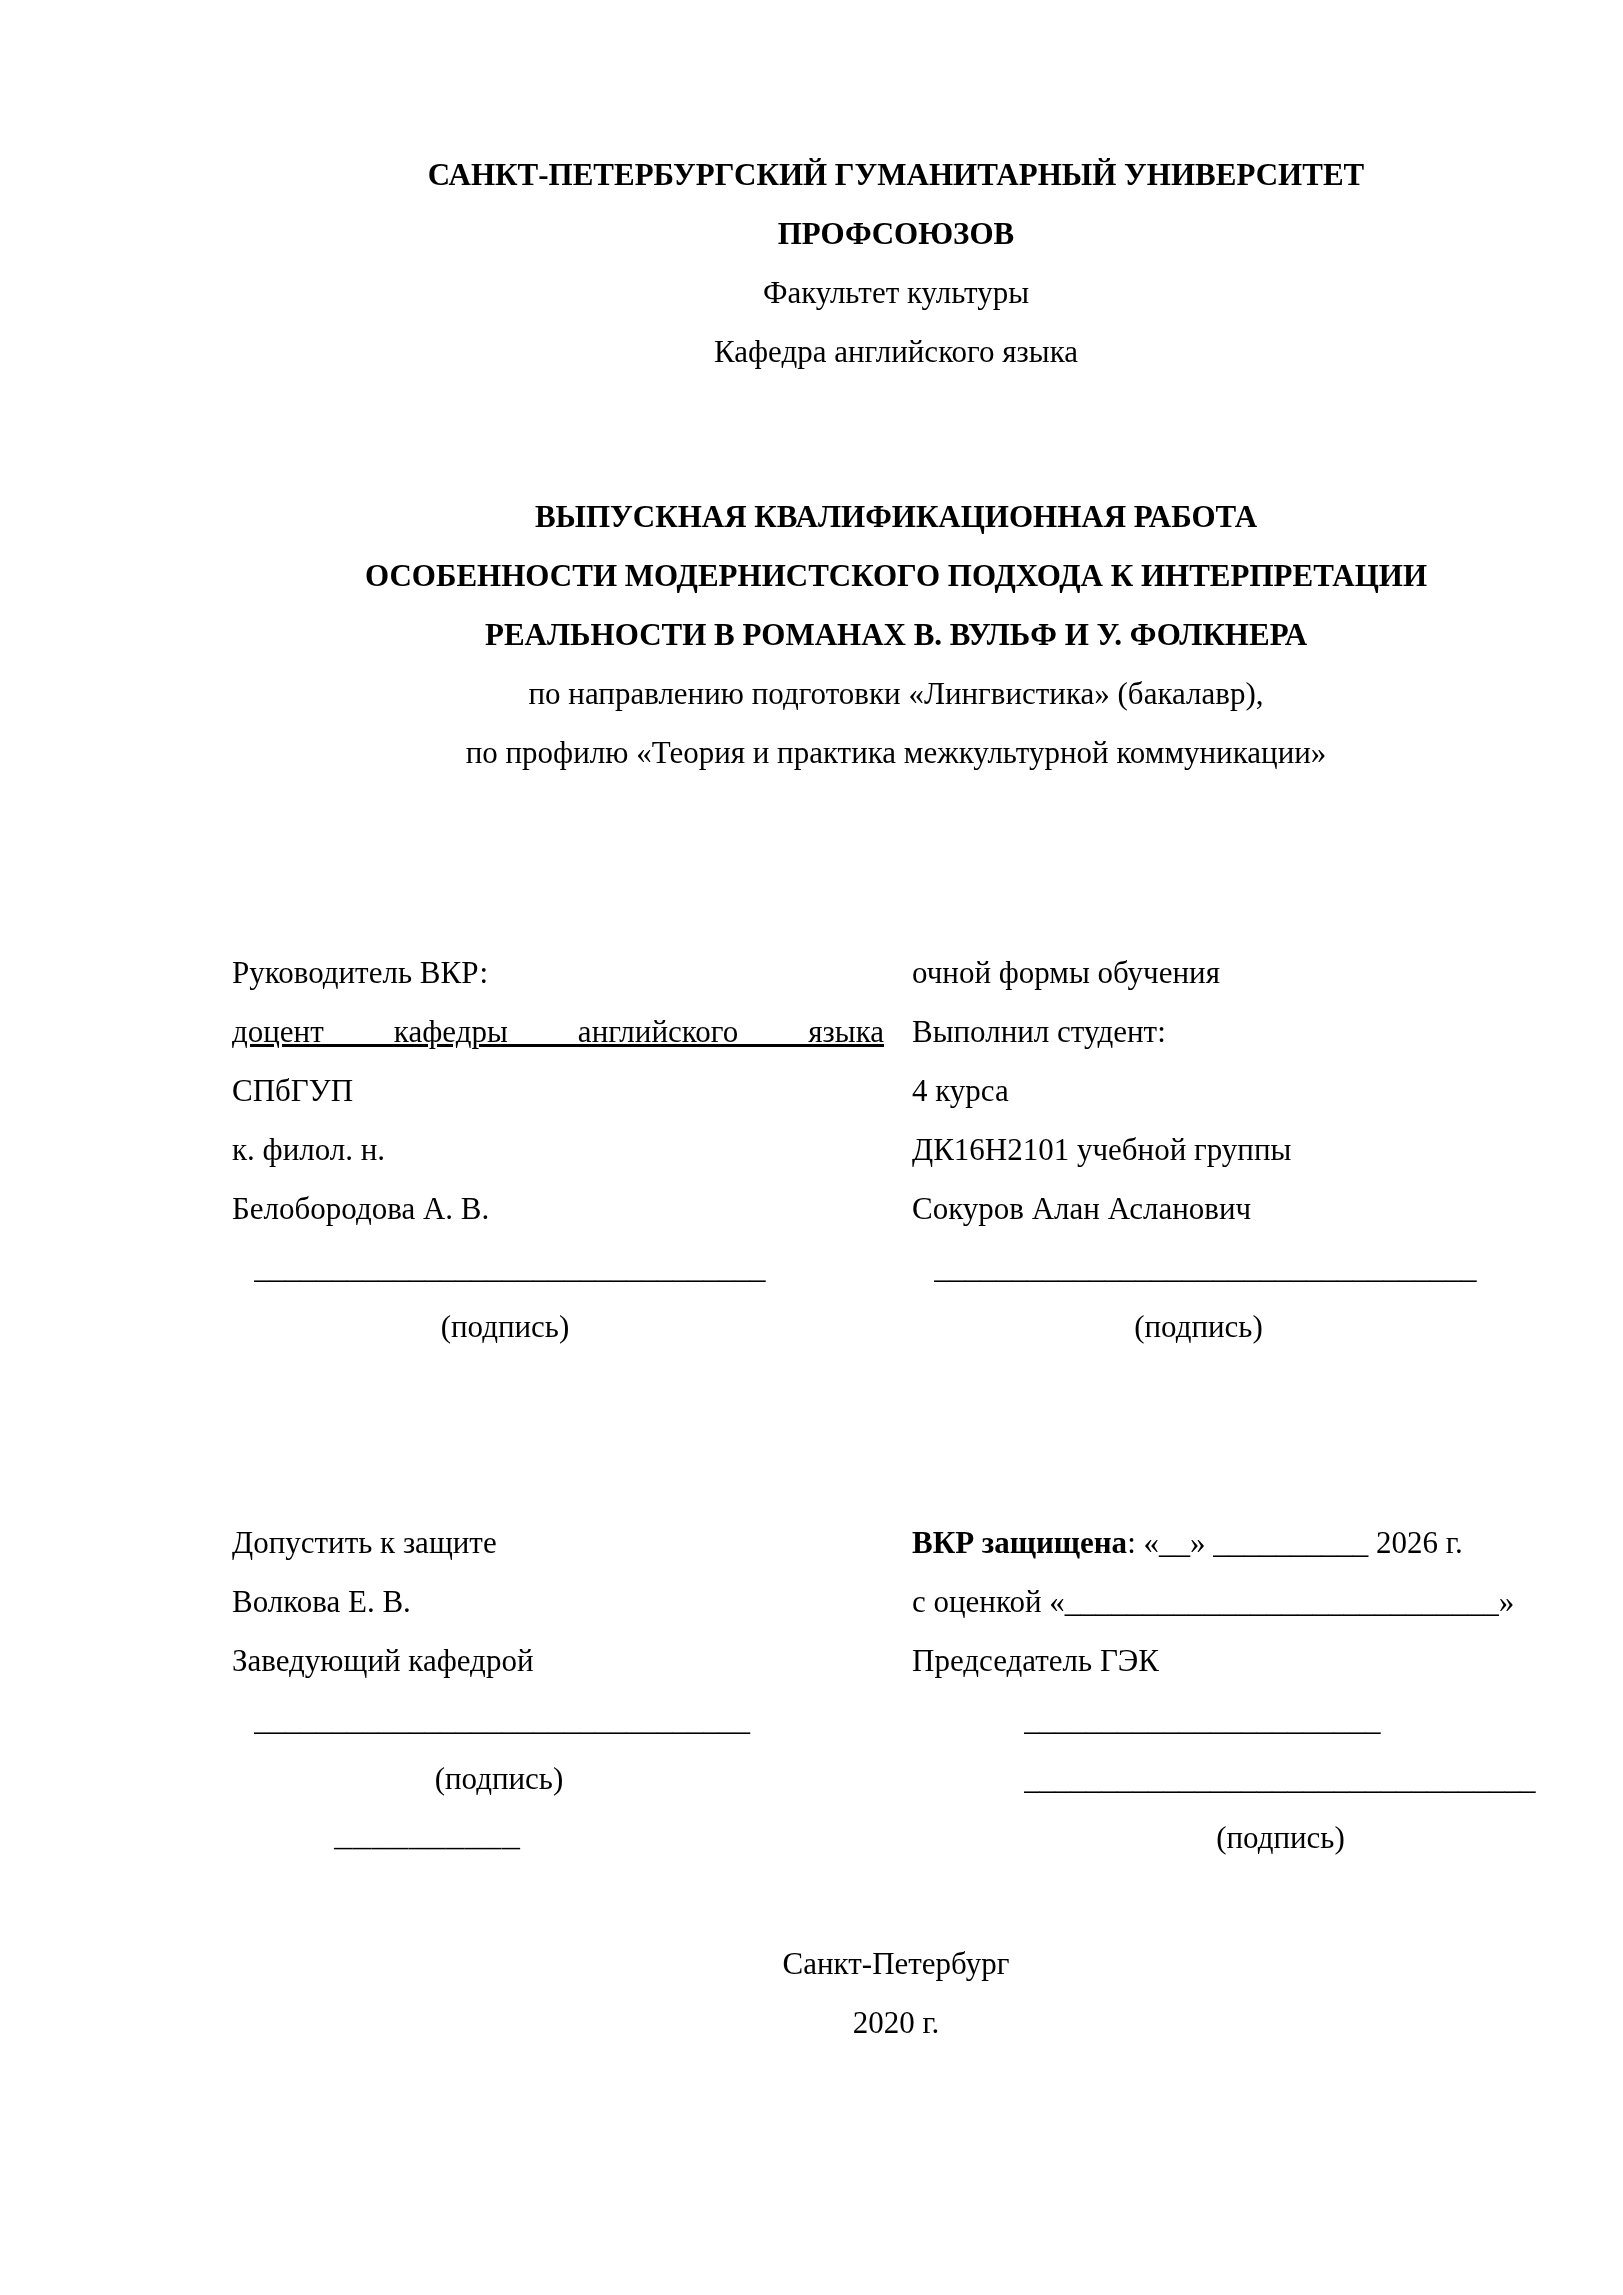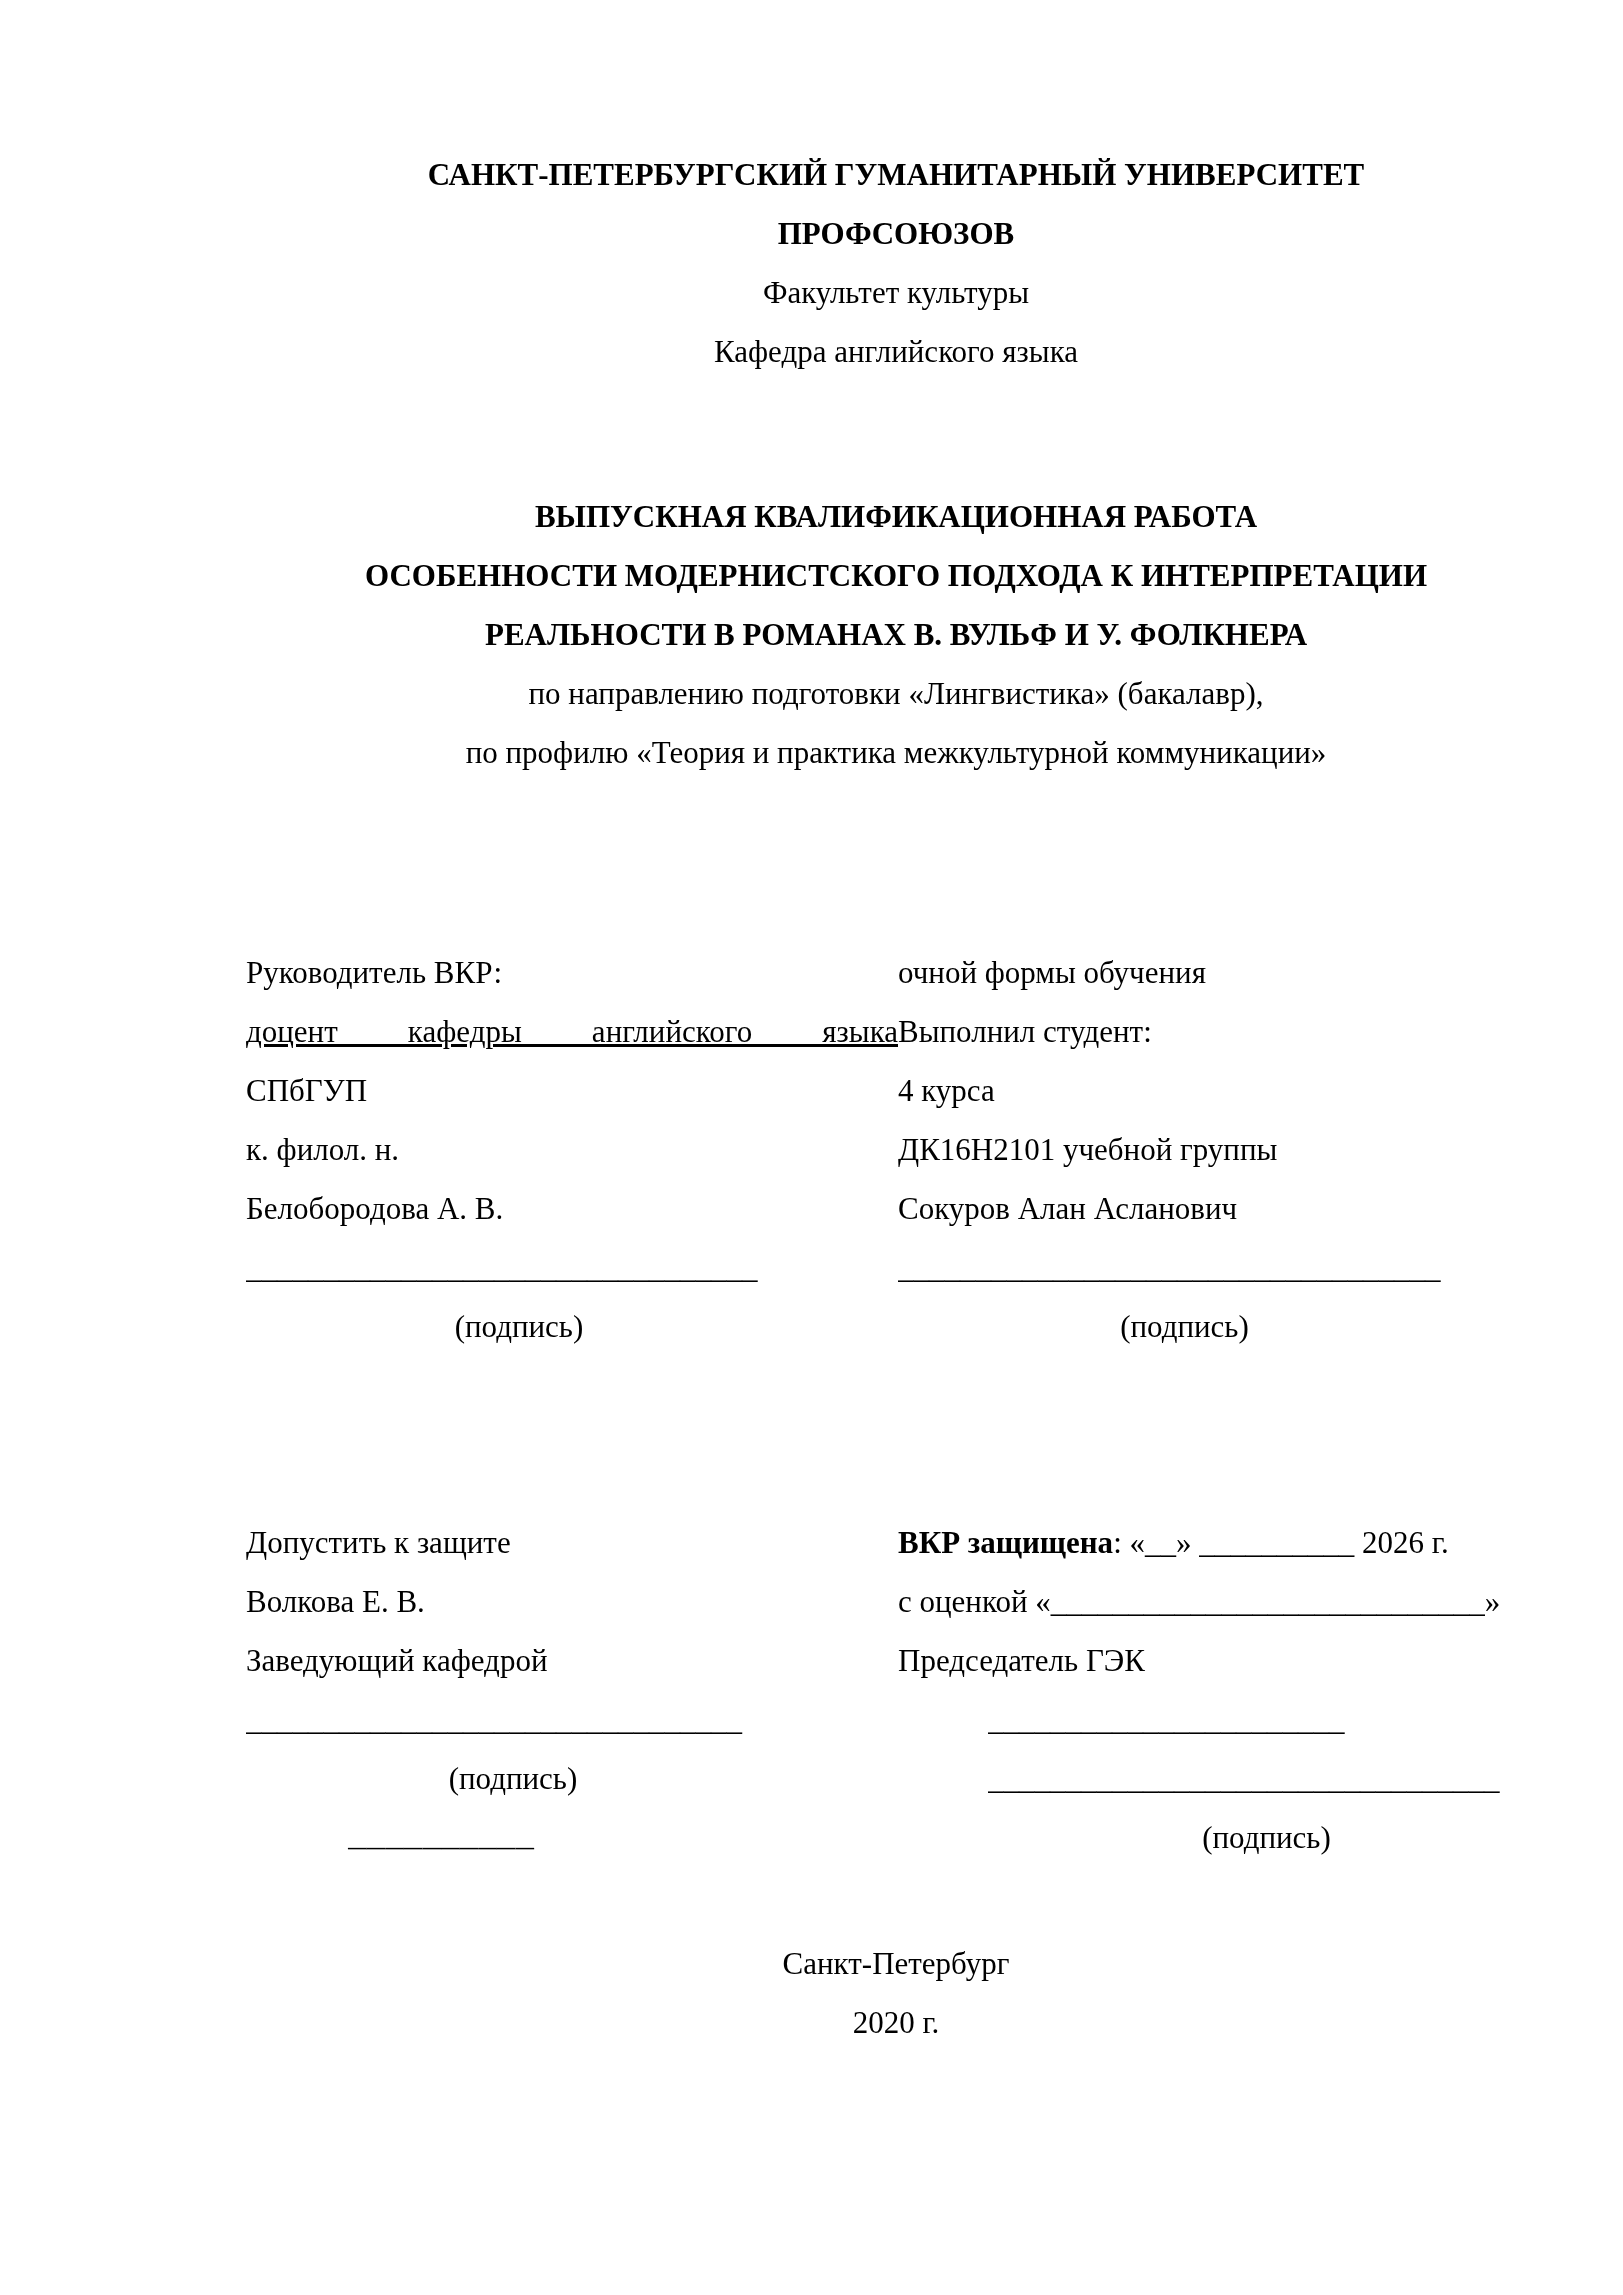--- a/index.html
+++ b/index.html
@@ -22,38 +22,39 @@
     }
     .centered { text-align: center; }
     .bold { font-weight: bold; }
     .italic { }
 
     .title-block { margin-top: 106px; }
 
     .columns {
       margin-top: 161px;
       display: flex;
-      justify-content: center;
+      justify-content: space-between;
       align-items: flex-start;
     }
     .col-left  { width: 652px; }
     .col-right { width: 648px; }
 
     .justify-line {
       text-align: justify;
       text-align-last: justify;
       text-decoration: underline;
     }
 
     .sig-block-left  { width: 546px; }
     .sig-block-right { width: 573px; }
     .sig-line {
       white-space: nowrap;
       overflow: hidden;
       letter-spacing: 0;
+      margin-left: 22px;
     }
     .sig-caption { text-align: center; }
 
     .admission-section { margin-top: 157px; }
 
     .adm-sig-block { width: 534px; }
     .adm-short-line { padding-left: 102px; font-family: Liberation Mono, monospace; }
 
     .def-lines { padding-left: 90px; }
     .def-caption { text-align: center; width: 557px; margin-left: 90px; }

